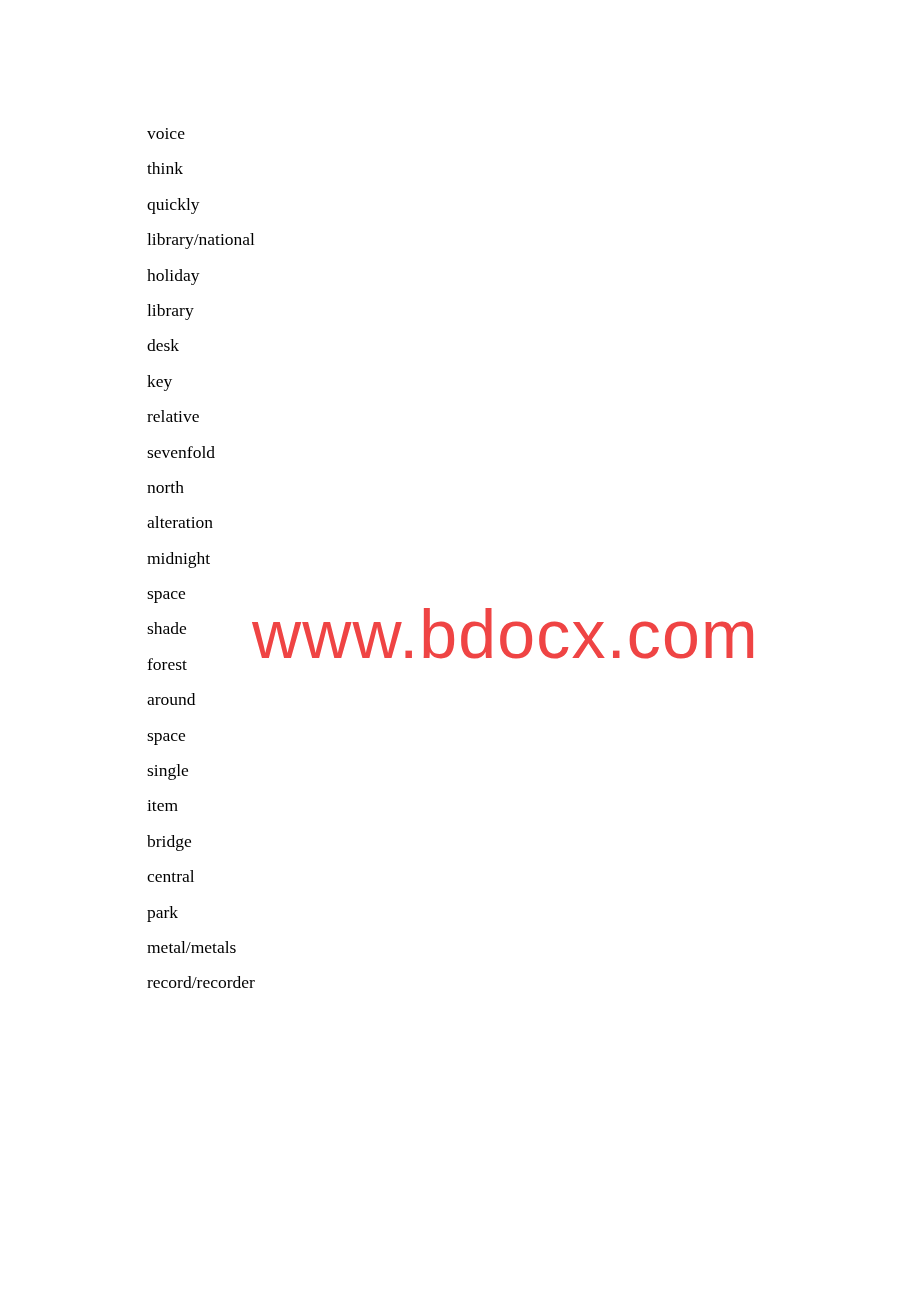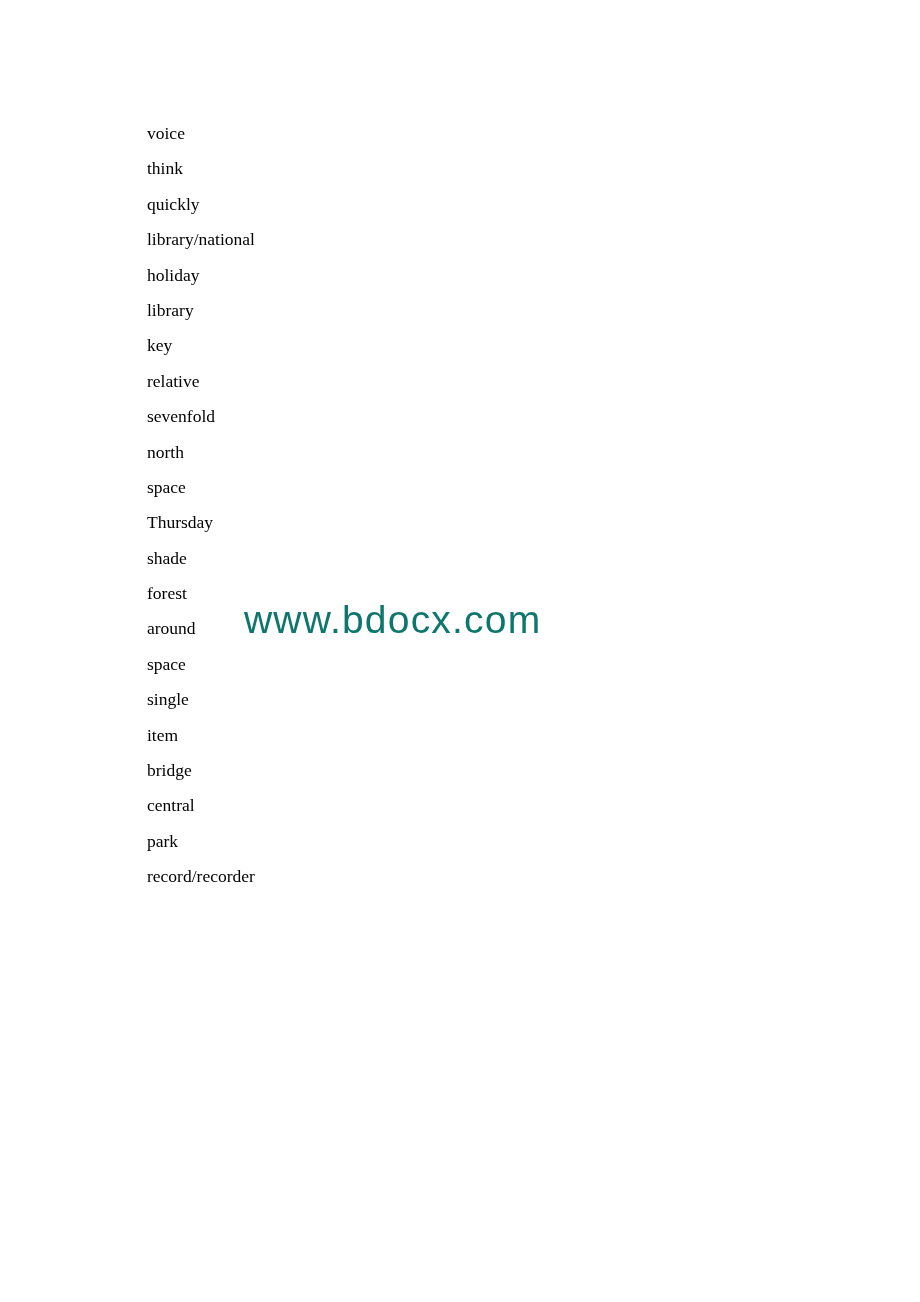--- a/index.html
+++ b/index.html
@@ -15,27 +15,27 @@
   #page {
     position: relative;
     width: 920px;
     height: 1302px;
     background: #ffffff;
     overflow: hidden;
   }
   
   #watermark {
     position: absolute;
-    left: 244px;
+    left: 252px;
     top: 600px;
     font-family: "Liberation Sans", "DejaVu Sans", sans-serif;
-    font-size: 39px;
+    font-size: 68px;
     font-weight: 400;
     letter-spacing: 1.2px;
-    color: #0f766e;
+    color: #ef4444;
     white-space: nowrap;
     line-height: 1;
     z-index: 1;
     user-select: none;
     pointer-events: none;
   }
   #word-list {
     position: absolute;
     left: 139px;
     top: 108px;
@@ -60,31 +60,34 @@
 
   <div id="watermark">www.bdocx.com</div>
 
   <ul id="word-list">
       <li>voice</li>
       <li>think</li>
       <li>quickly</li>
       <li>library/national</li>
       <li>holiday</li>
       <li>library</li>
+      <li>desk</li>
       <li>key</li>
       <li>relative</li>
       <li>sevenfold</li>
       <li>north</li>
+      <li>alteration</li>
+      <li>midnight</li>
       <li>space</li>
-      <li>Thursday</li>
       <li>shade</li>
       <li>forest</li>
       <li>around</li>
       <li>space</li>
       <li>single</li>
       <li>item</li>
       <li>bridge</li>
       <li>central</li>
       <li>park</li>
+      <li>metal/metals</li>
       <li>record/recorder</li>
     </ul>
 
 </div>
 
 </body></html>

